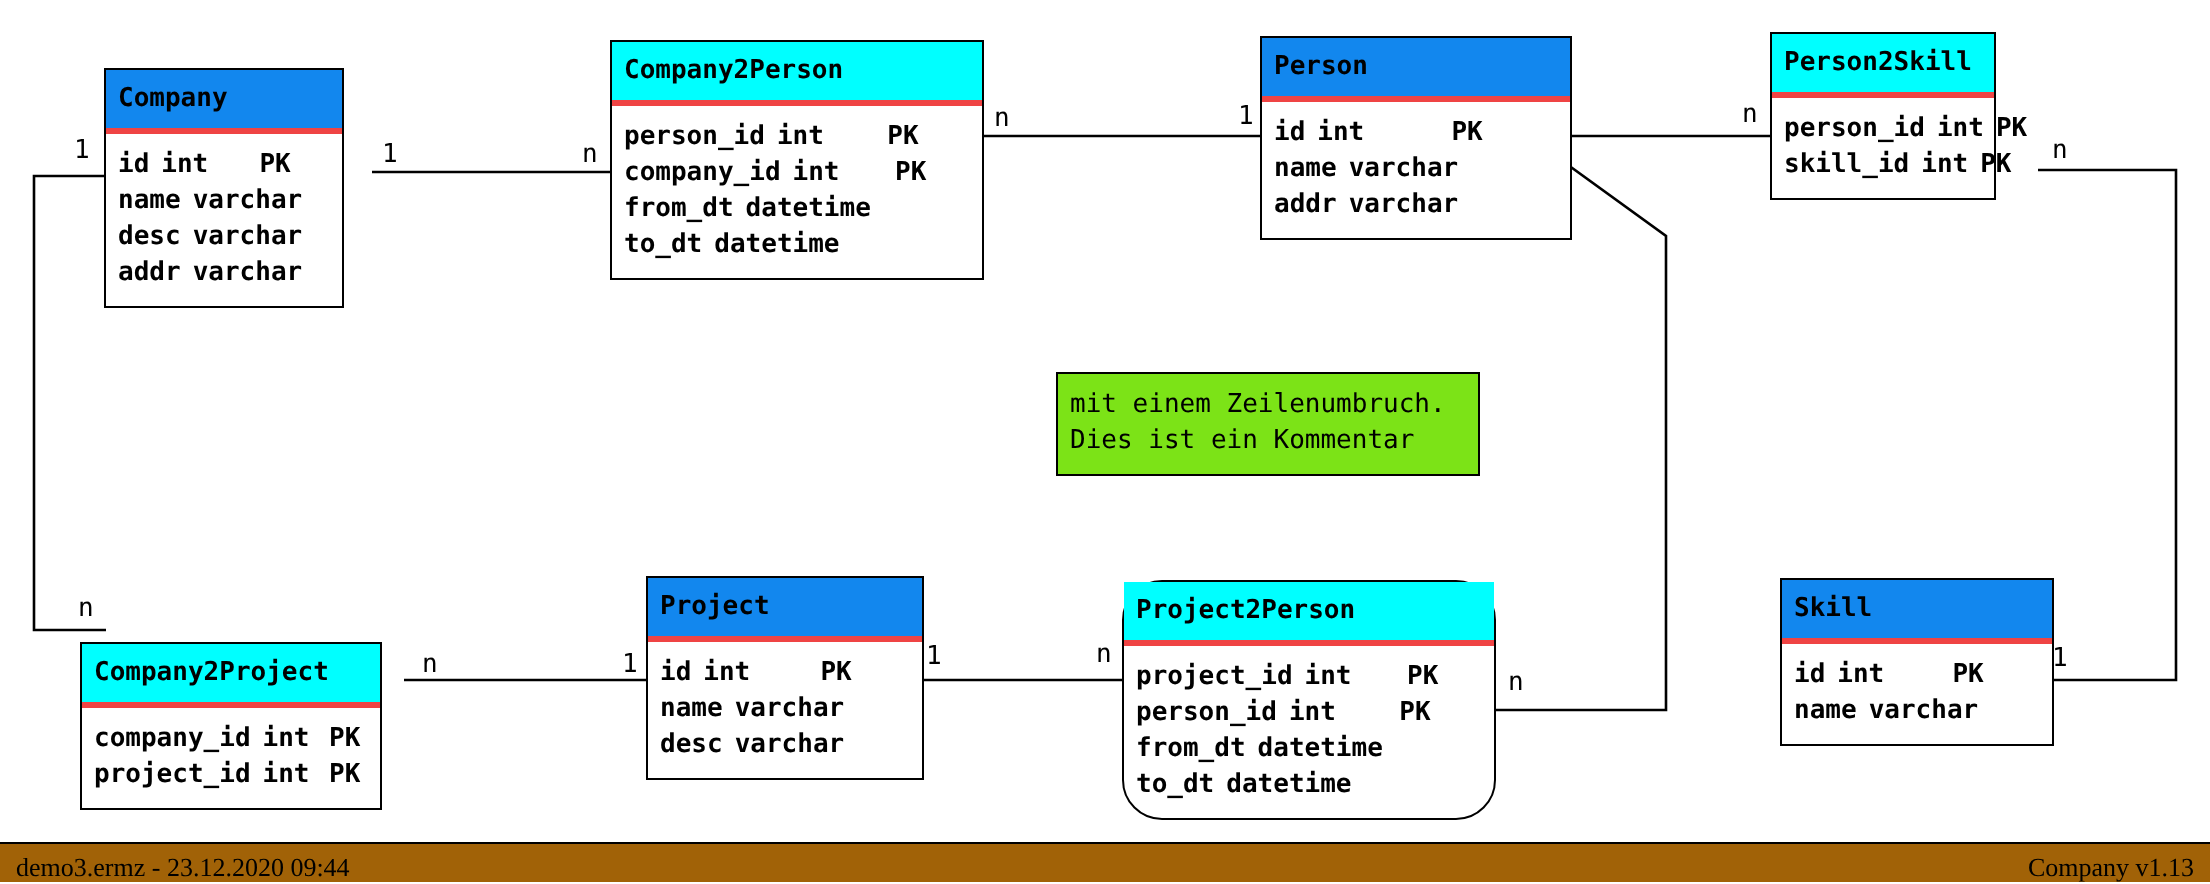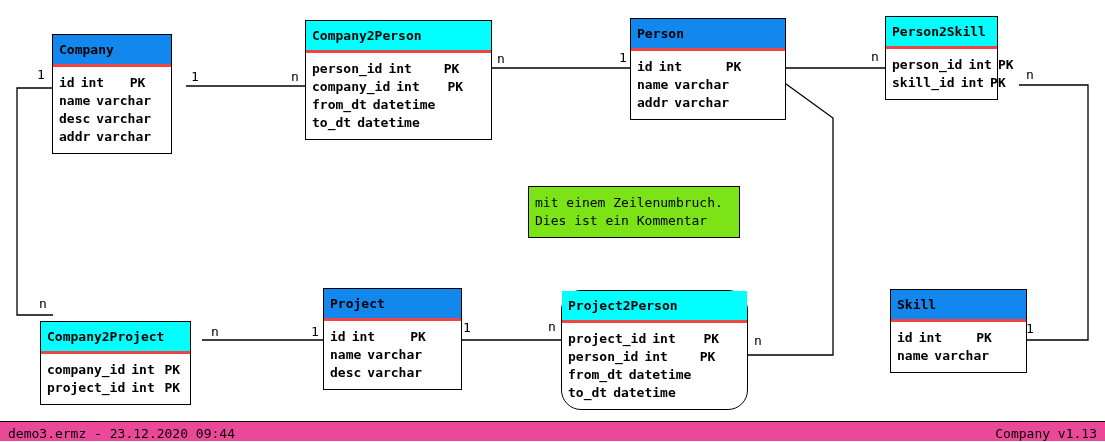--- a/index.html
+++ b/index.html
@@ -64,27 +64,28 @@
     line-height: 18px;
     white-space: nowrap;
   }
   .statusbar {
     position: absolute;
     z-index: 2;
     left: 0; right: 0;
     top: 421px;
     height: 20px;
     border-top: 1px solid #000;
-    background: #ec4899;
+    background: #a16207;
     display: flex;
     justify-content: space-between;
     align-items: flex-start;
     padding: 4px 8px 0 8px;
     box-sizing: border-box;
     white-space: nowrap;
+    font-family: Liberation Serif, serif;
   }
 </style>
 </head>
 <body>
 
 <div id="app">
 
   <svg id="wires" viewBox="0 0 1105 442" xmlns="http://www.w3.org/2000/svg">
       <polyline points="186,86 305,86"></polyline>
       <text x="191" y="81">1</text>

